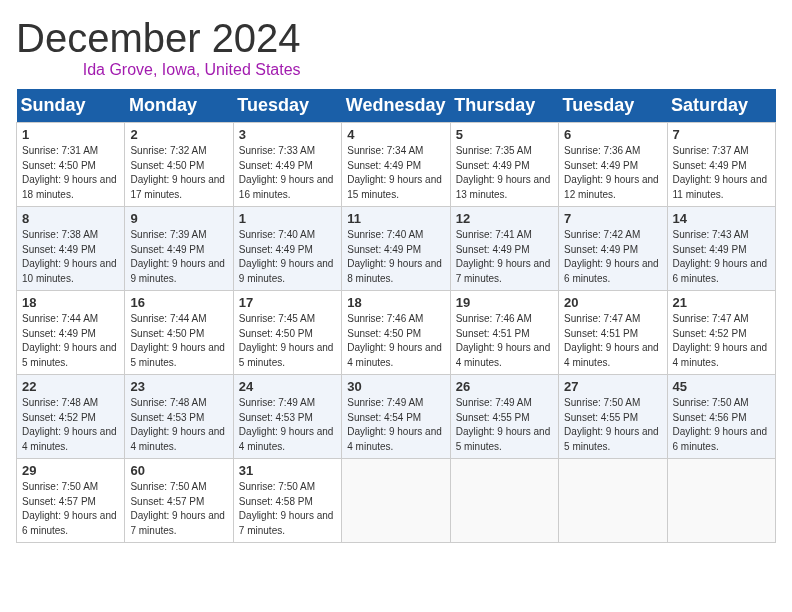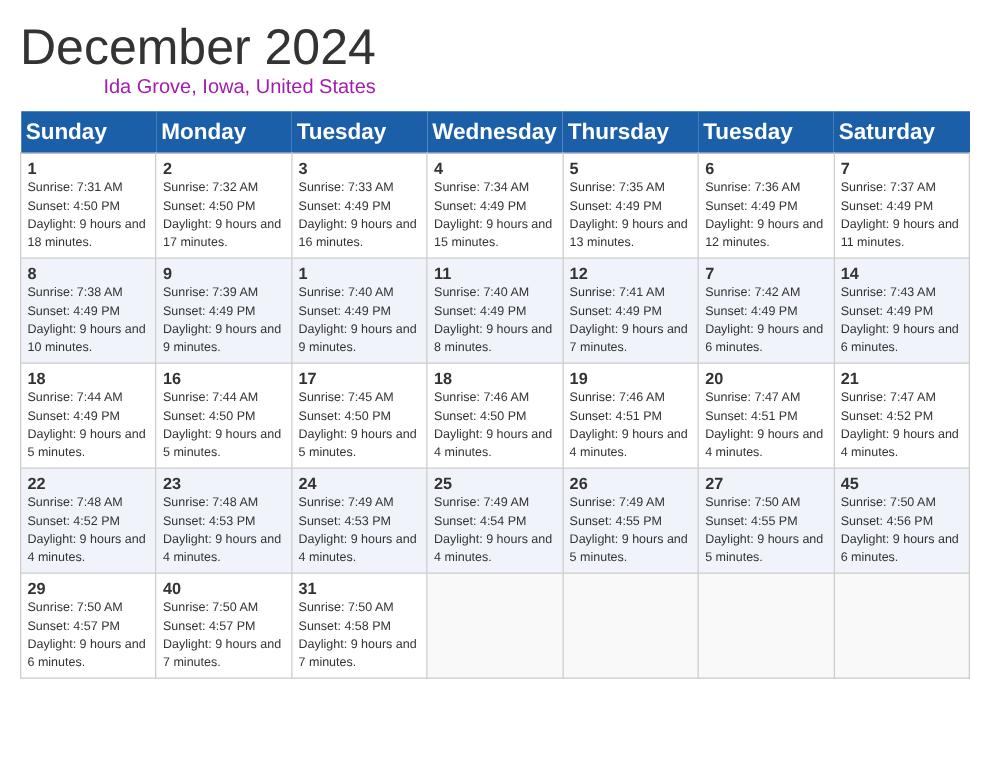--- a/index.html
+++ b/index.html
@@ -196,21 +196,21 @@
         </td>
         <td>
           <span class="day-num">23</span>
           <div class="day-info">Sunrise: 7:48 AM<br>Sunset: 4:53 PM<br>Daylight: 9 hours and 4 minutes.</div>
         </td>
         <td>
           <span class="day-num">24</span>
           <div class="day-info">Sunrise: 7:49 AM<br>Sunset: 4:53 PM<br>Daylight: 9 hours and 4 minutes.</div>
         </td>
         <td>
-          <span class="day-num">25</span>
+          <span class="day-num">30</span>
           <div class="day-info">Sunrise: 7:49 AM<br>Sunset: 4:54 PM<br>Daylight: 9 hours and 4 minutes.</div>
         </td>
         <td>
           <span class="day-num">26</span>
           <div class="day-info">Sunrise: 7:49 AM<br>Sunset: 4:55 PM<br>Daylight: 9 hours and 5 minutes.</div>
         </td>
         <td>
           <span class="day-num">27</span>
           <div class="day-info">Sunrise: 7:50 AM<br>Sunset: 4:55 PM<br>Daylight: 9 hours and 5 minutes.</div>
         </td>
@@ -218,21 +218,21 @@
           <span class="day-num">45</span>
           <div class="day-info">Sunrise: 7:50 AM<br>Sunset: 4:56 PM<br>Daylight: 9 hours and 6 minutes.</div>
         </td>
       </tr>
       <tr>
         <td>
           <span class="day-num">29</span>
           <div class="day-info">Sunrise: 7:50 AM<br>Sunset: 4:57 PM<br>Daylight: 9 hours and 6 minutes.</div>
         </td>
         <td>
-          <span class="day-num">40</span>
+          <span class="day-num">60</span>
           <div class="day-info">Sunrise: 7:50 AM<br>Sunset: 4:57 PM<br>Daylight: 9 hours and 7 minutes.</div>
         </td>
         <td>
           <span class="day-num">31</span>
           <div class="day-info">Sunrise: 7:50 AM<br>Sunset: 4:58 PM<br>Daylight: 9 hours and 7 minutes.</div>
         </td>
         <td class="empty-cell"></td>
         <td class="empty-cell"></td>
         <td class="empty-cell"></td>
         <td class="empty-cell"></td>

